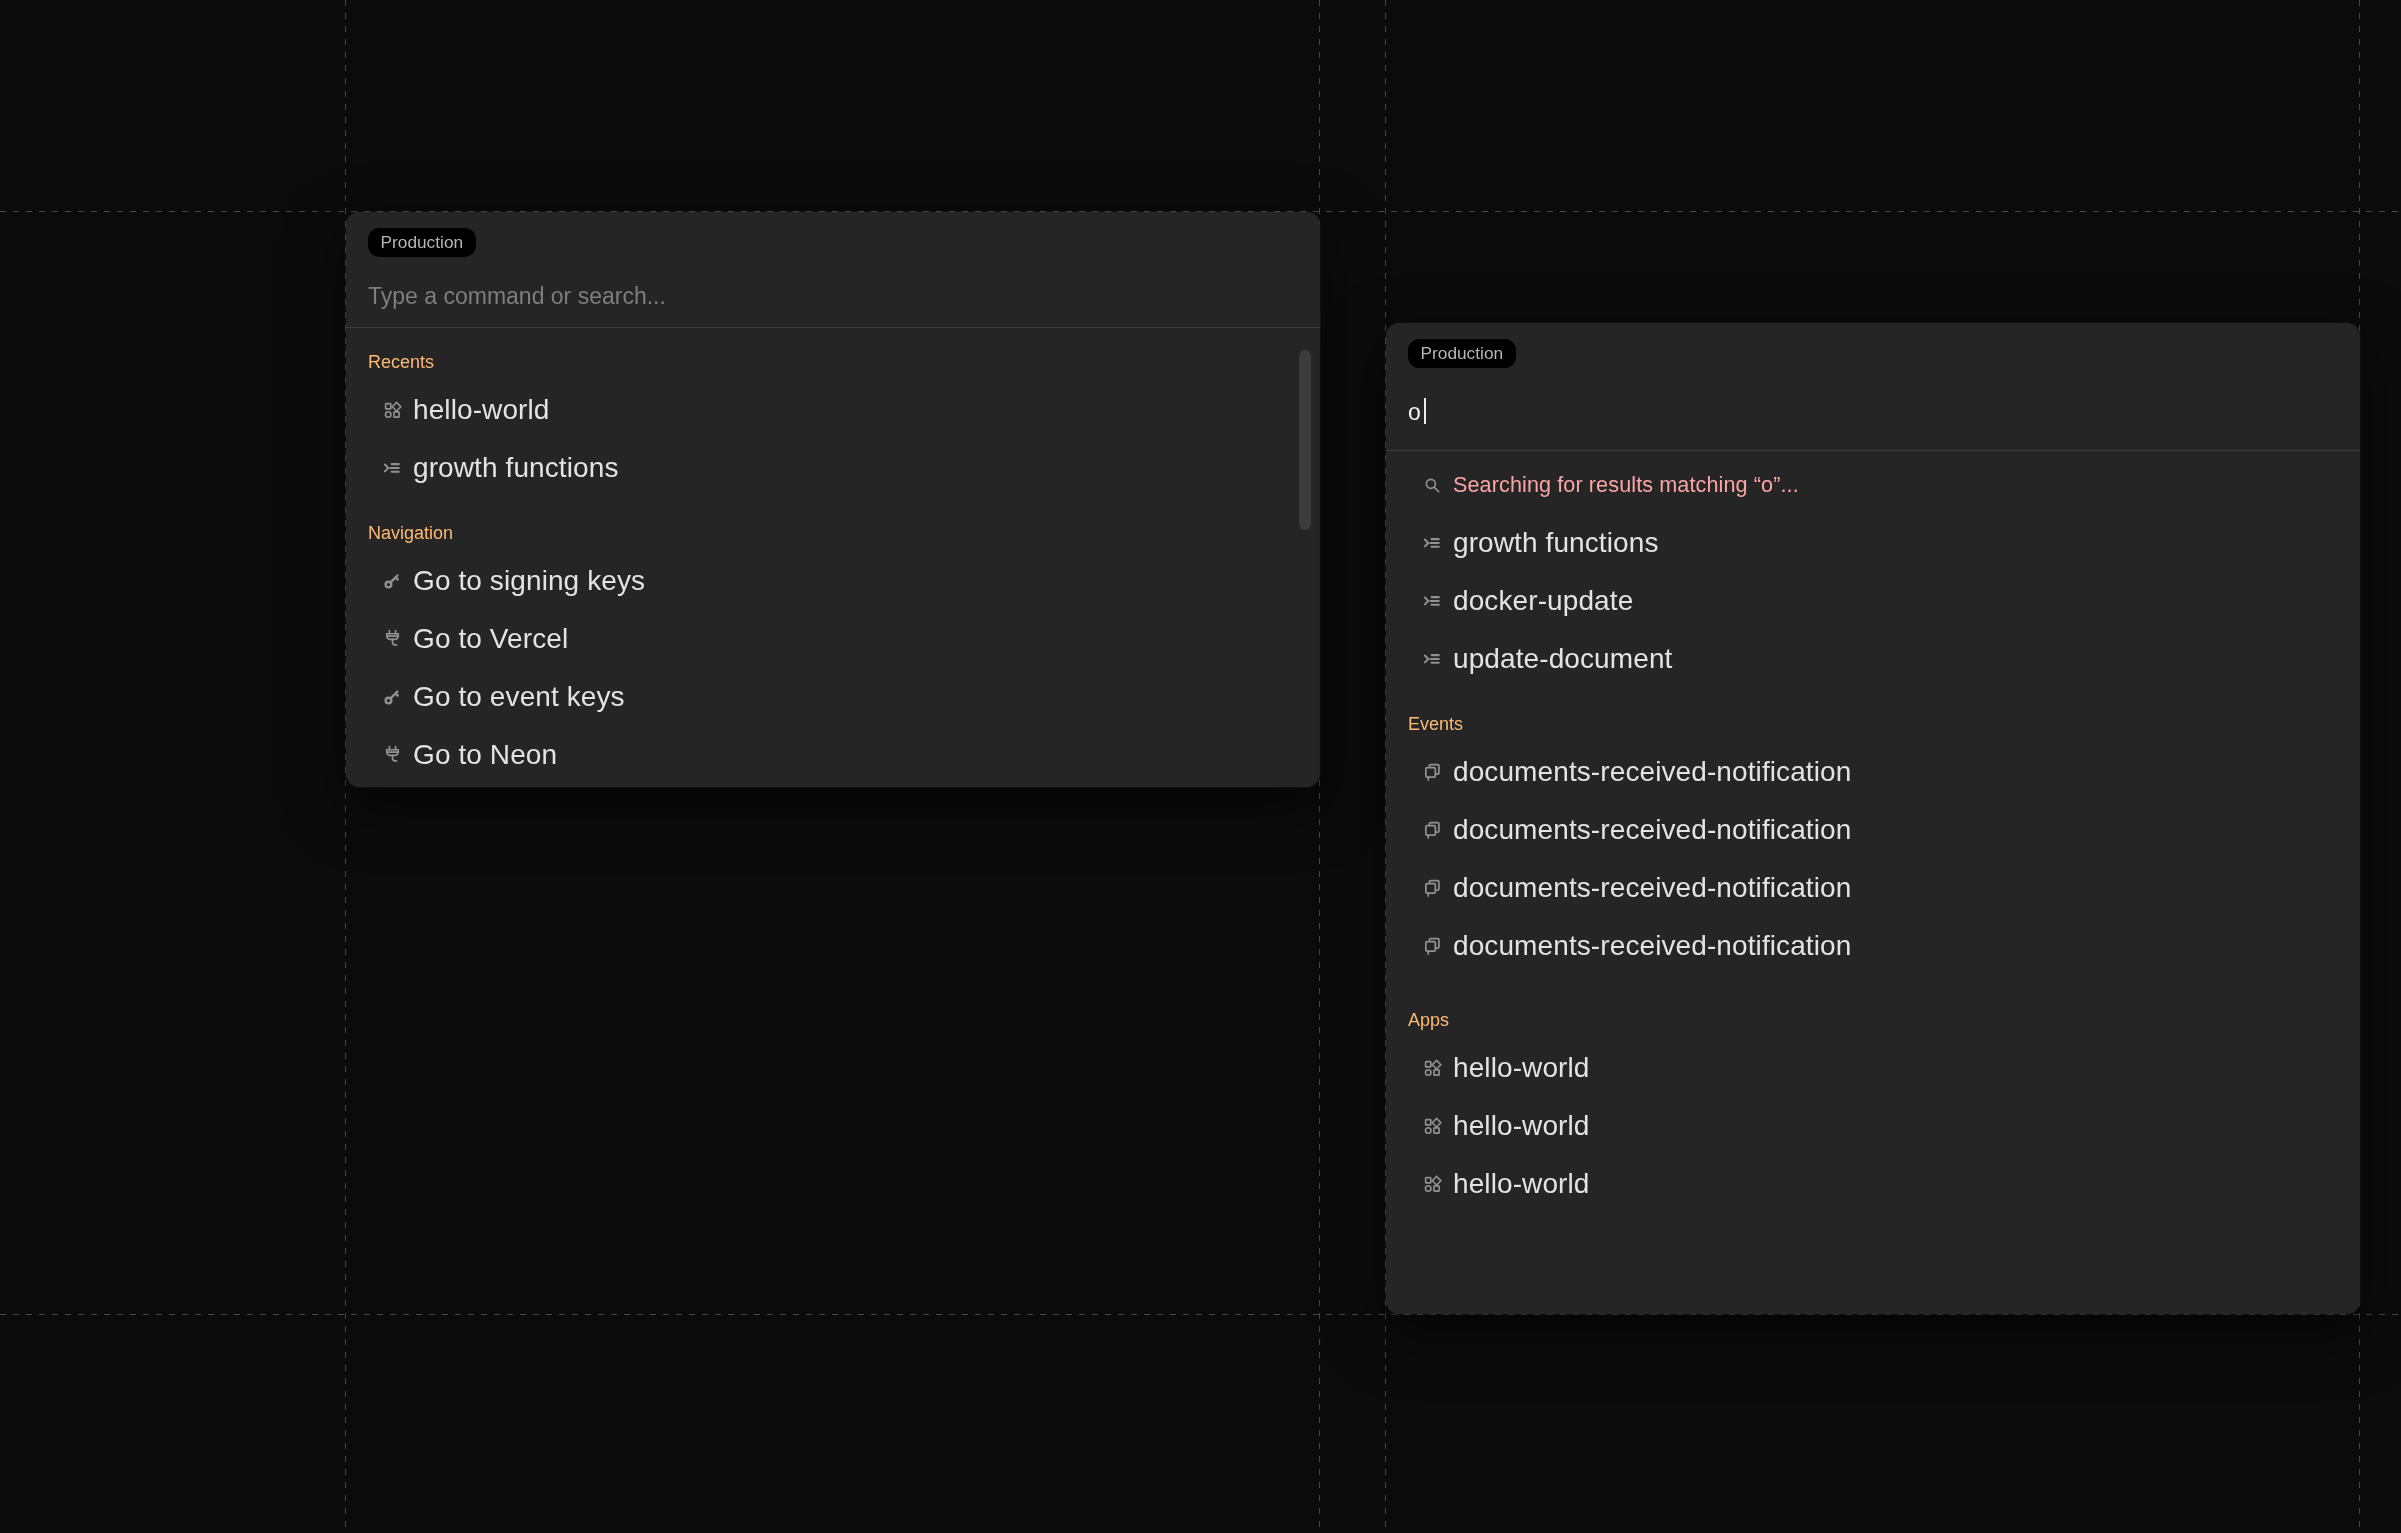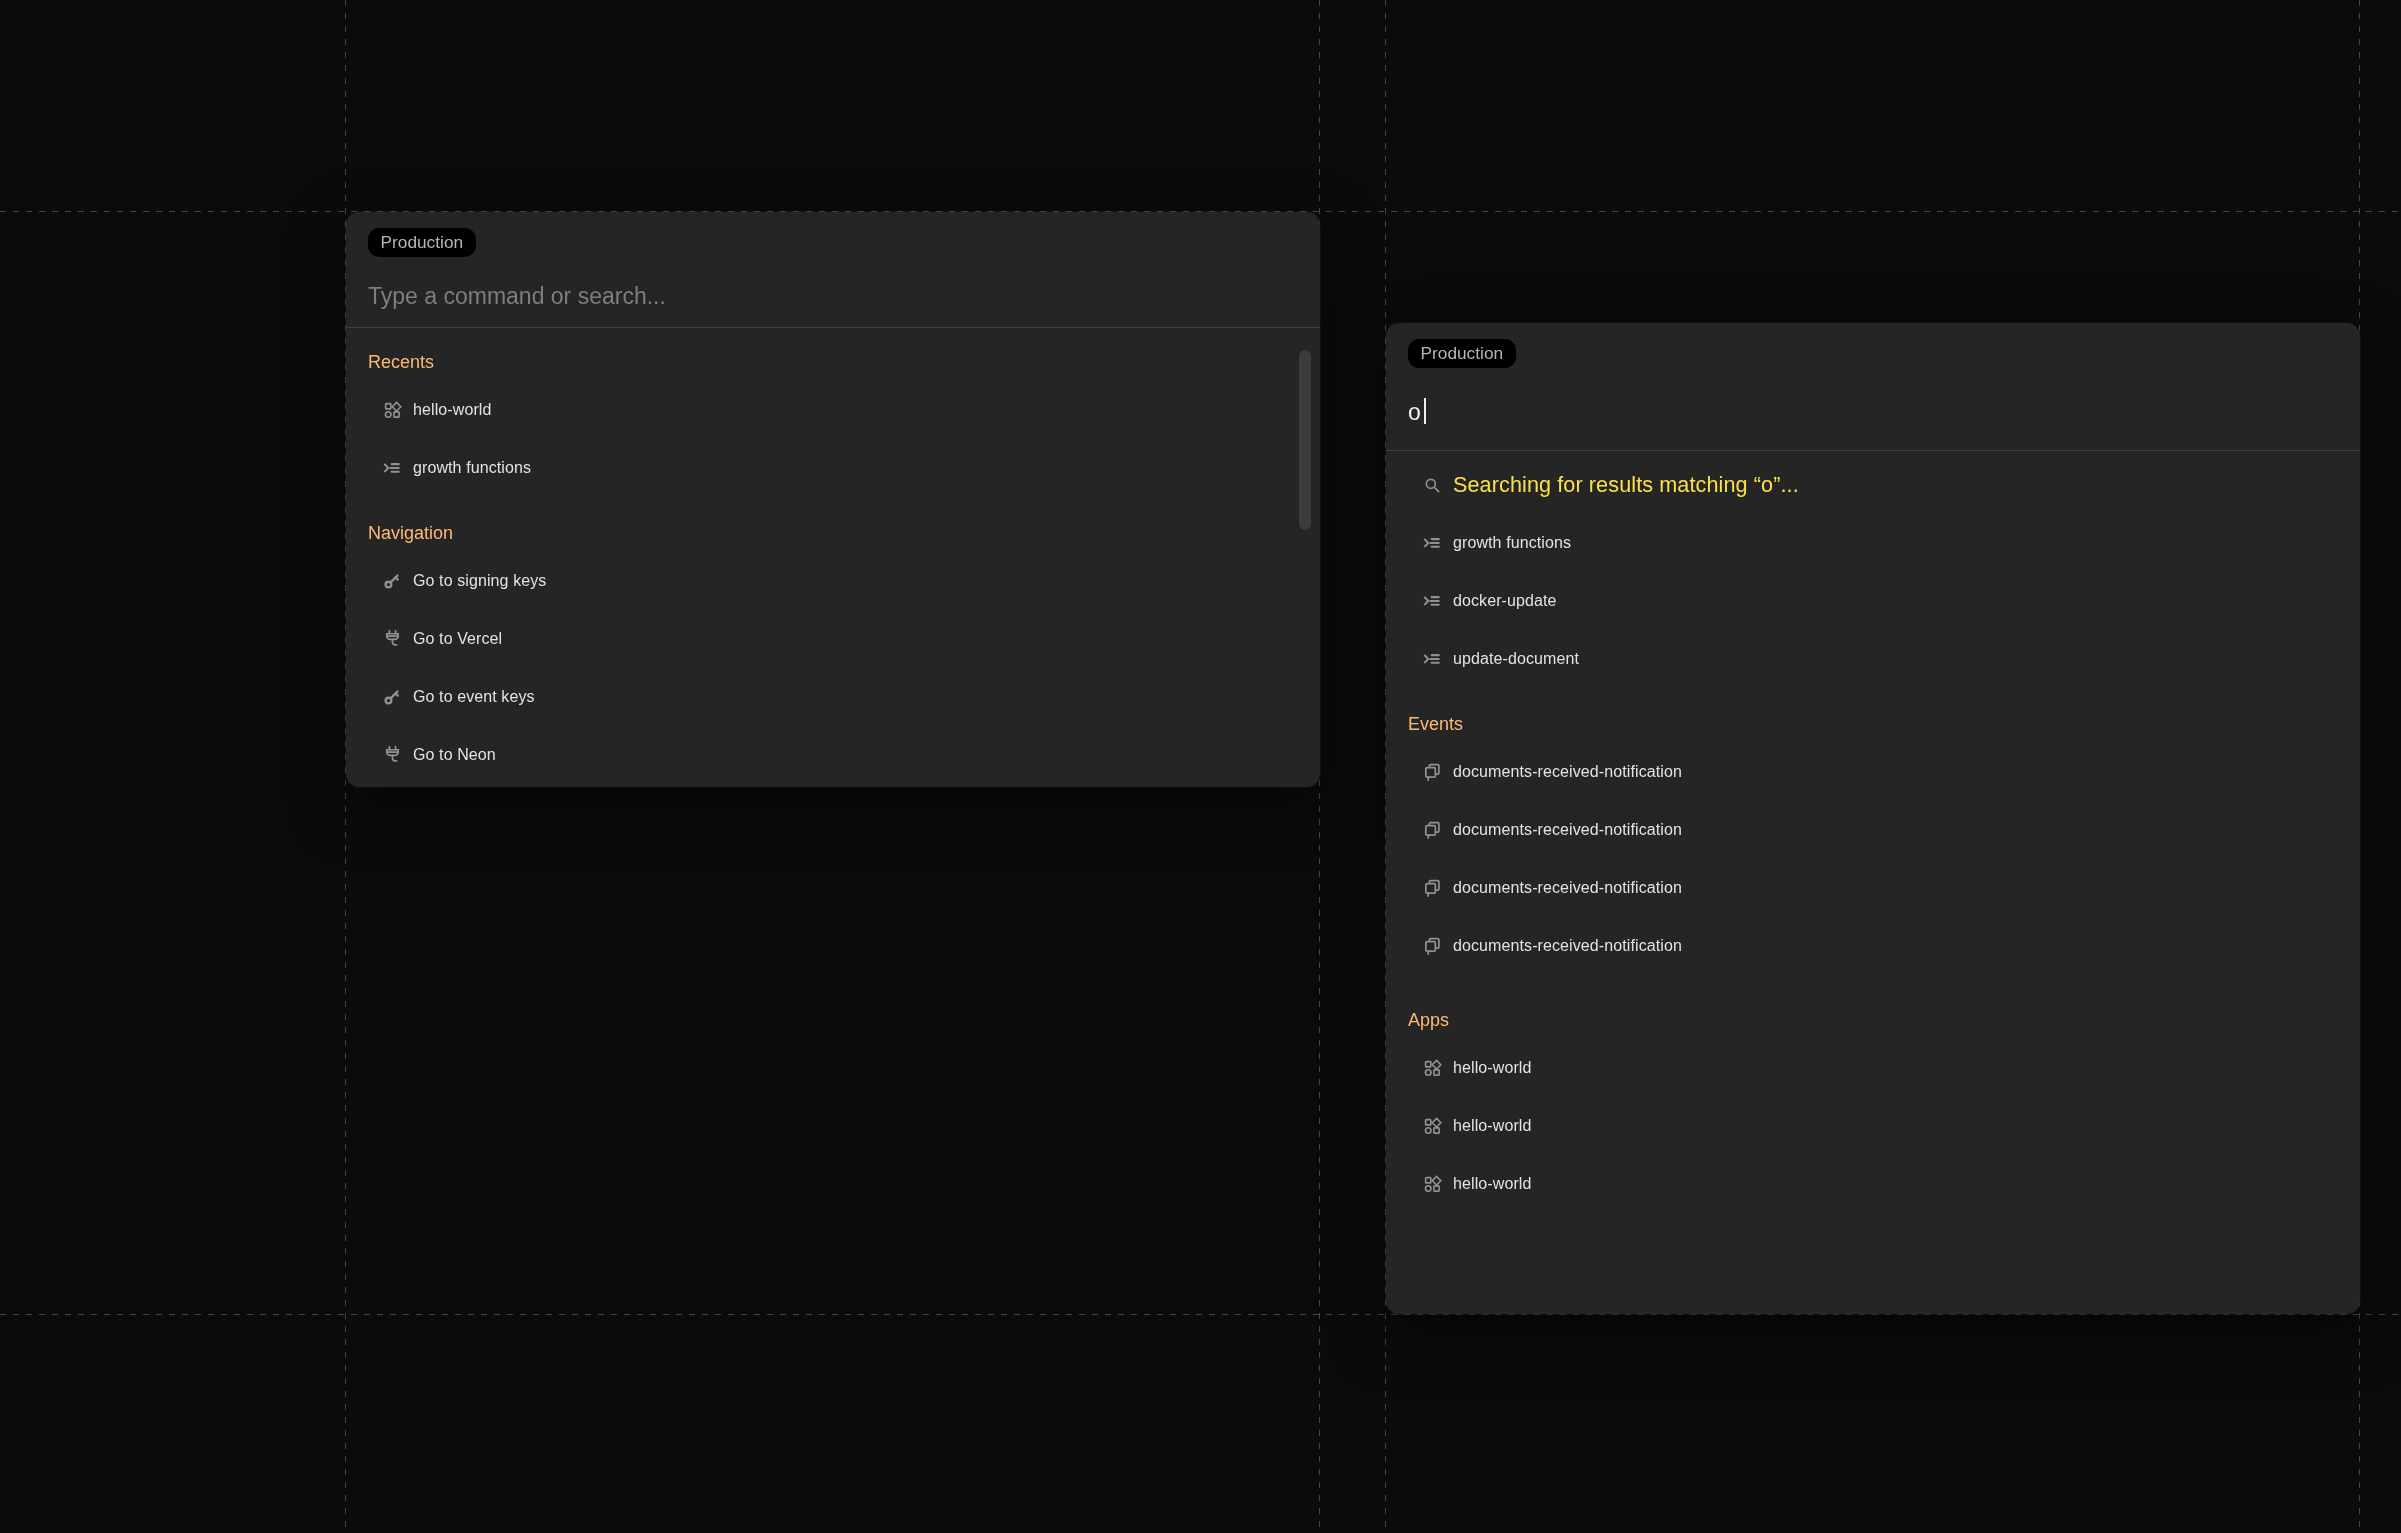--- a/index.html
+++ b/index.html
@@ -27,23 +27,23 @@
   .palette.left .divider{top:115px;}
   .palette.right .divider{top:127px;}
   .list{position:absolute;left:0;right:14.4px;}
   .palette.left .list{top:115px;}
   .palette.right .list{top:128px;}
   .section-label{font-size:18px;line-height:22px;height:22px;color:#fdba74;
                  margin-left:22px;margin-bottom:8.2px;}
   .row{height:58px;display:flex;align-items:center;}
   .row-icon{width:19px;height:19px;margin-left:37px;flex:0 0 19px;}
   .row-icon svg{width:19px;height:19px;display:block;}
-  .row-label{margin-left:11px;font-size:16px;color:#e3e3e3;letter-spacing:0.1px;}
+  .row-label{margin-left:11px;font-size:28px;color:#e3e3e3;letter-spacing:0.1px;}
   .search-row{height:58px;display:flex;align-items:center;margin-top:5.3px;}
-  .search-row .row-label{color:#fde047;font-size:21.6px;}
+  .search-row .row-label{color:#fca5a5;font-size:21.6px;}
   .scroll-thumb{position:absolute;right:9px;top:138px;width:12px;height:180px;
                 border-radius:6.2px;background:#3c3c3c;}
 </style>
 </head>
 <body>
 
 <div class="canvas">
   <div class="vline" style="left:345px"></div>
   <div class="vline" style="left:1319px"></div>
   <div class="vline" style="left:1385px"></div>

